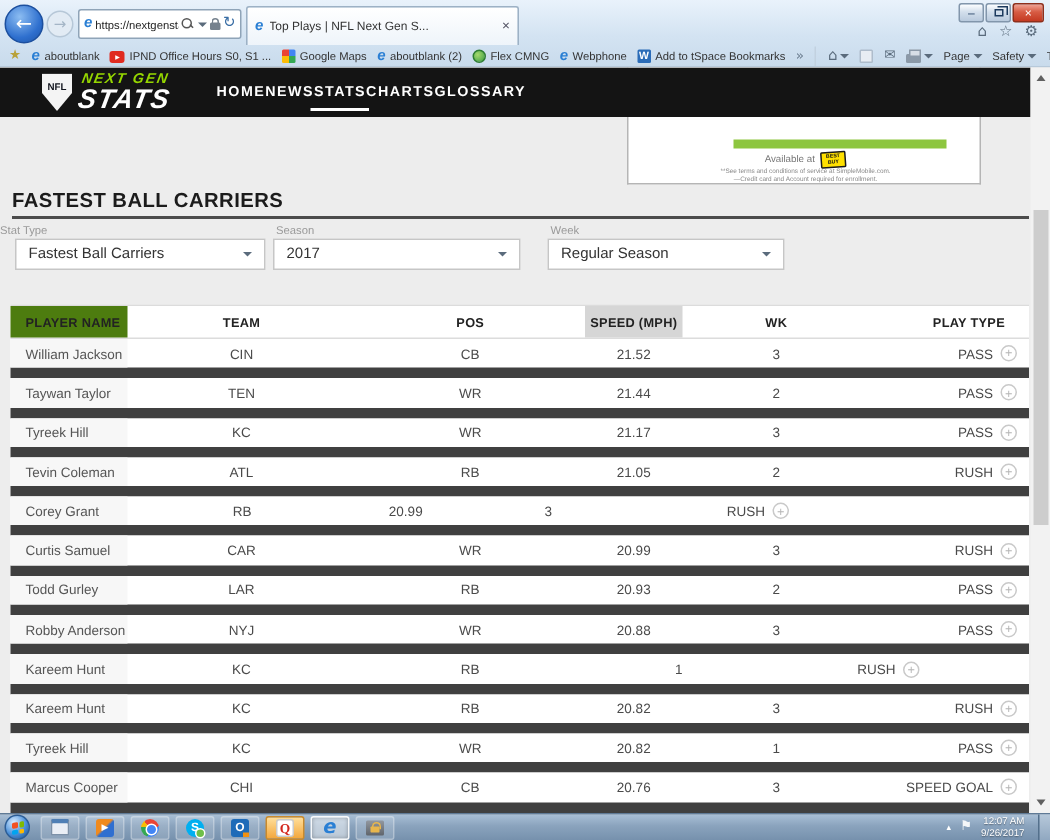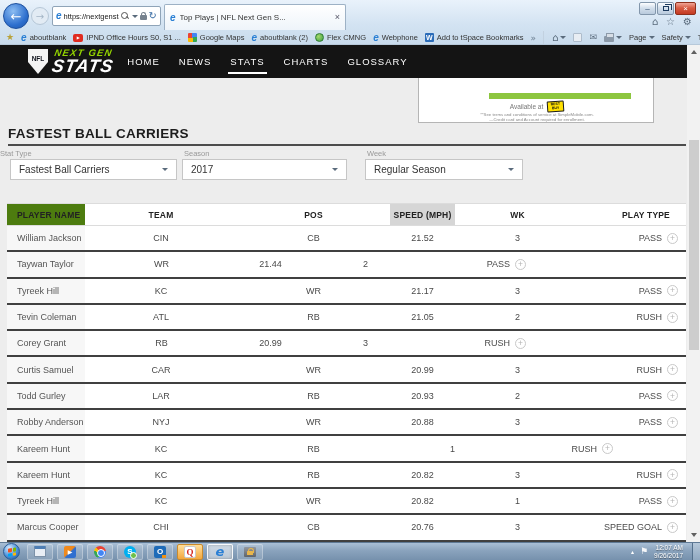--- a/index.html
+++ b/index.html
@@ -65,21 +65,21 @@
   
   #viewport{position:absolute;left:0;top:45px;width:700px;height:497px;background:#ededed;overflow:hidden}
 
   #site-nav{position:absolute;left:0;top:0;width:687px;height:33px;background:#141414;display:flex;align-items:center}
   #logo{display:flex;align-items:center;gap:5px;margin-left:28px}
   #shield{width:20px;height:25px;background:#f4f4f4;display:flex;align-items:center;justify-content:center;
     font-size:6.5px;font-weight:800;color:#10131c;clip-path:polygon(0 0,100% 0,100% 52%,50% 100%,0 52%);padding-bottom:6px}
   #logo-text{transform:skewX(-10deg);line-height:1}
   #logo-l1{color:#95d600;font-size:9.5px;font-weight:800;font-style:italic;letter-spacing:1.2px}
   #logo-l2{color:#fff;font-size:18px;font-weight:800;font-style:italic;letter-spacing:1px;margin-top:-1px}
-  #nav-links{display:flex;gap:19px;margin-left:13px;font-size:9.5px;font-weight:400;letter-spacing:1px;color:#fff}
+  #nav-links{display:flex;margin-left:30px;font-size:9.5px;font-weight:700;letter-spacing:1px;color:#fff}
   .navlink{position:relative;padding:4px 0}
   .navlink.active::after{content:"";position:absolute;left:-2px;right:-2px;bottom:-3px;height:2px;background:#fff}
 
   
   #ad{position:absolute;left:418px;top:0px;width:236px;height:78px;background:#fff;border:1px solid #b5b5b5;border-top:none;overflow:hidden;z-index:0}
   #ad-inner{position:absolute;left:0;top:33px;width:236px;height:45px}
   .ad-green{position:absolute;left:70px;top:15px;width:142px;height:6px;background:#8dc63f}
   .ad-avail{position:absolute;left:0;top:23px;width:100%;display:flex;align-items:center;justify-content:center;gap:4px;font-size:6.5px;color:#777}
   .bb-tag{width:17px;height:11px;background:#ffe000;border:1px solid #1a1a1a;border-radius:1px;color:#111;
     font-size:3.5px;font-weight:800;line-height:1.1;display:flex;flex-direction:column;align-items:center;justify-content:center;transform:rotate(-4deg)}
@@ -101,21 +101,21 @@
   #table{position:absolute;left:7px;top:158px;width:679px}
   .c{display:flex;align-items:center;justify-content:center;flex:none;height:100%;overflow:hidden}
   .c1{width:78px;justify-content:flex-start;padding-left:10px}
   .c2{width:152px}.c3{width:153px}.c4{width:65px}.c5{width:125px}
   .c6{width:106px;justify-content:flex-end;padding-right:8px}
   #thead{display:flex;height:23px;background:#fff;border-top:1px solid #dcdcdc;border-bottom:1px solid #dcdcdc;
     font-size:8.5px;font-weight:700;color:#222;letter-spacing:.2px}
   #thead .c1{background:#4d7c0f}
   #thead .c4{background:#d6d6d6}
   #thead .c6{padding-right:16px}
-  .trow{display:flex;height:26.3px;background:#fff;border-bottom:2px solid #404040;font-size:9px;color:#4a4a4a}
+  .trow{display:flex;height:26.3px;background:#fff;border-bottom:7px solid #404040;font-size:9px;color:#4a4a4a}
   .trow .c1{background:#f7f7f7;color:#555}
   .plus-icon{width:11px;height:11px;border:1px solid #c9c9c9;border-radius:50%;color:#b5b5b5;font-size:8.5px;
     line-height:1;display:inline-flex;align-items:center;justify-content:center;margin-left:5px;flex:none}
 
   
   #scrollbar{position:absolute;left:687px;top:0;width:13px;height:497px;background:#f2f2f2}
   .sb-btn{position:absolute;left:0;width:13px;height:14px;display:flex;align-items:center;justify-content:center}
   .tri-up{width:0;height:0;border-left:3.5px solid transparent;border-right:3.5px solid transparent;border-bottom:4.5px solid #606060}
   .tri-down{width:0;height:0;border-left:3.5px solid transparent;border-right:3.5px solid transparent;border-top:4.5px solid #606060}
   #sb-thumb{position:absolute;left:1.5px;top:95px;width:10px;height:210px;background:#cdcdcd}
@@ -332,20 +332,21 @@
     <div class="c c4">21.52</div>
     <div class="c c5">3</div>
     <div class="c c6">
       <span class="playtxt">PASS</span>
       <span class="plus-icon">+</span>
     </div>
   </div>
 
   <div class="trow">
     <div class="c c1">Taywan Taylor</div>
+    <div class="c c2">TEN</div>
     <div class="c c3">WR</div>
     <div class="c c4">21.44</div>
     <div class="c c5">2</div>
     <div class="c c6">
       <span class="playtxt">PASS</span>
       <span class="plus-icon">+</span>
     </div>
   </div>
 
   <div class="trow">

